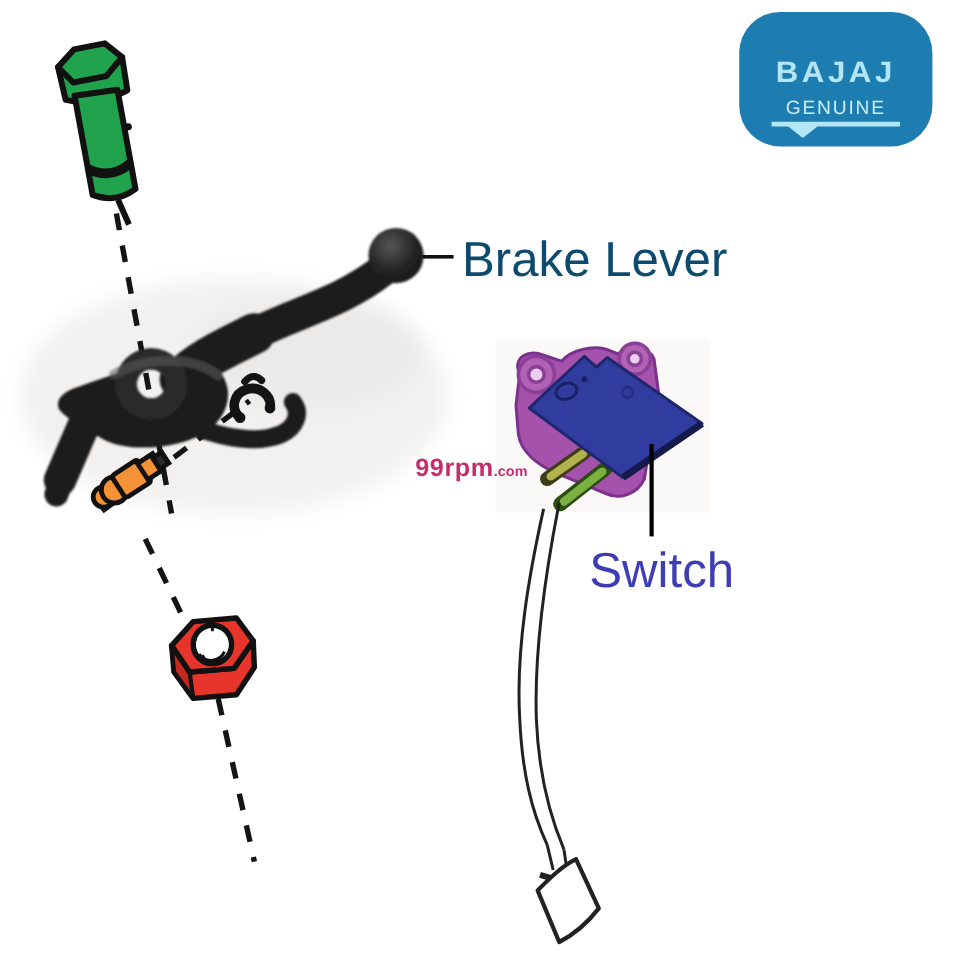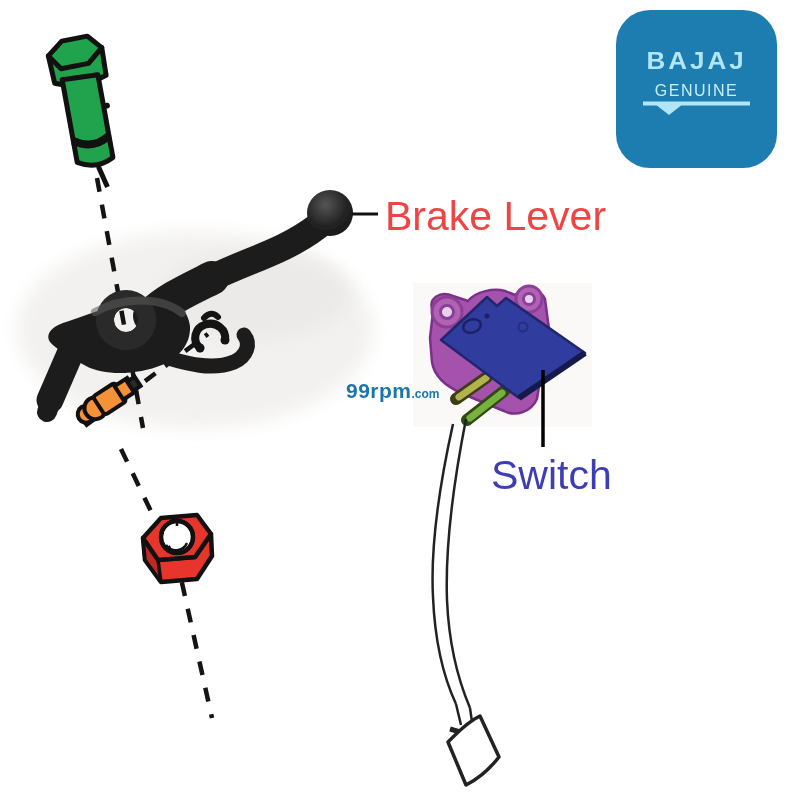--- a/index.html
+++ b/index.html
@@ -7,21 +7,21 @@
        font-family:"Liberation Sans", sans-serif;}
   .abs{position:absolute;}
   #stage{left:0;top:0;width:800px;height:800px;}
   .part-label{font-size:41px;color:#3d3db5;white-space:nowrap;line-height:1;}
   #brake-lever-label{left:385px;top:196px;}
   #switch-label{left:491px;top:455px;}
   #watermark{left:346px;top:379px;color:#a4d2ea;font-weight:bold;white-space:nowrap;opacity:.9;}
   #watermark .wm-main{font-size:21px;letter-spacing:.5px;}
   #watermark .wm-suffix{font-size:12px;font-weight:bold;}
   
-  #brand-logo{left:616px;top:10px;width:161px;height:158px;border-radius:34px;
+  #brand-logo{left:616px;top:10px;width:161px;height:112px;border-radius:34px;
       display:flex;flex-direction:column;align-items:center;box-sizing:border-box;padding-top:35px;}
   #brand-logo .brand{font-weight:bold;font-size:26px;letter-spacing:3px;color:#b2e5f6;
       transform:scaleY(.95);}
   #brand-logo .genuine{font-size:16px;letter-spacing:1.5px;color:#c9edf9;margin-top:6px;}
   #brand-logo .parts{font-weight:bold;font-size:31px;letter-spacing:1px;color:#ffffff;margin-top:-1px;}
   #brand-logo svg{margin-top:0px;}
 </style>
 </head>
 <body>
 
@@ -131,24 +131,24 @@
     <path d="M453,424 C441,478 430,540 433,597 C435,644 443,676 456,704" stroke-width="2.5"></path>
     <path d="M466,419 C455,475 445,545 447,600 C449,647 459,682 470,708" stroke-width="2.5"></path>
     <path d="M456,704 L461,725 M470,708 L472,722" stroke-width="2.5"></path>
     <line x1="450" y1="729" x2="477" y2="737" stroke-width="5"></line>
     <path d="M448,742 C458,732 468,722 480,716 L499,757 C488,771 476,780 466,785 Z" stroke-width="3.5" stroke-linejoin="round" fill="#ffffff"></path>
   </g>
 
   <line x1="352" y1="214" x2="378" y2="214" stroke="#111111" stroke-width="3"></line>
 </svg>
 
-<div class="abs part-label" id="brake-lever-label" style="color: #ef4444;">Brake Lever</div>
+<div class="abs part-label" id="brake-lever-label" style="color: #0c4a6e;">Brake Lever</div>
 <div class="abs part-label" id="switch-label" style="color: rgb(61, 61, 181);">Switch</div>
 
-<div class="abs" id="watermark" style="color: #0369a1;">
+<div class="abs" id="watermark" style="color: #be185d;">
   <span class="wm-main">99rpm</span><span class="wm-suffix">.com</span>
 </div>
 
 <div class="abs" id="brand-logo" style="background: rgb(29, 125, 177);">
   <div class="brand">BAJAJ</div>
   <div class="genuine">GENUINE</div>
   <svg width="112" height="18" viewBox="0 0 112 18">
     <line x1="2" y1="3.5" x2="109" y2="3.5" stroke="#b2e5f6" stroke-width="4"></line>
     <polygon points="14,4 42,4 28,15" fill="#b2e5f6"></polygon>
   </svg>

